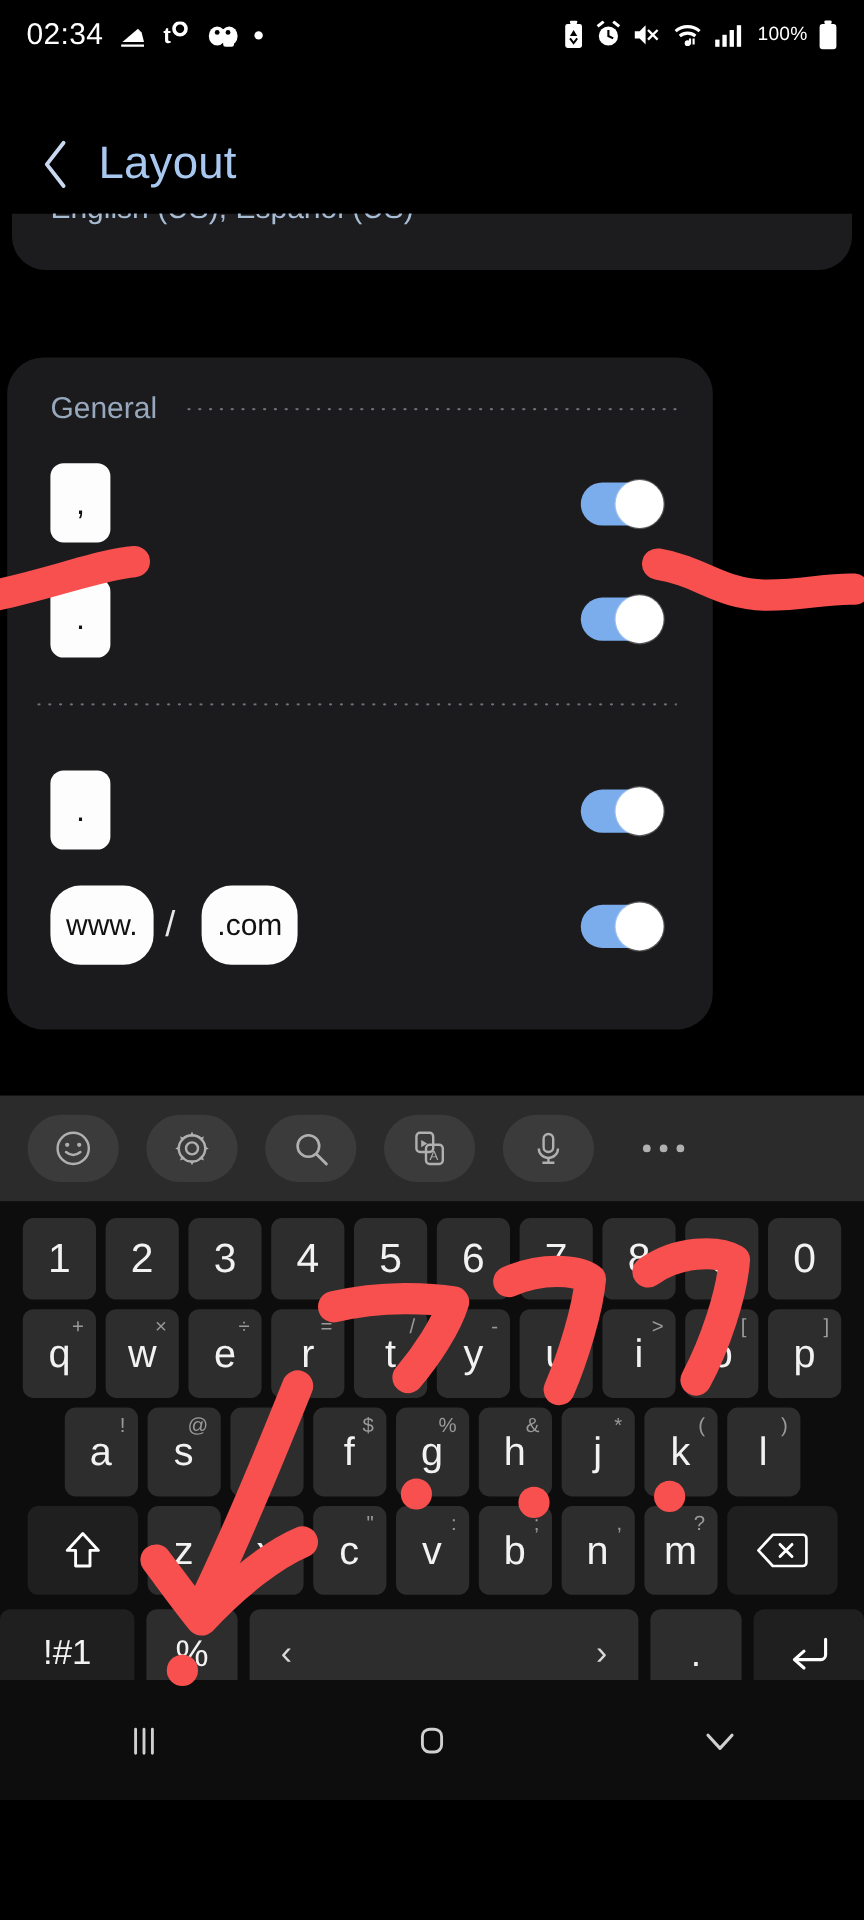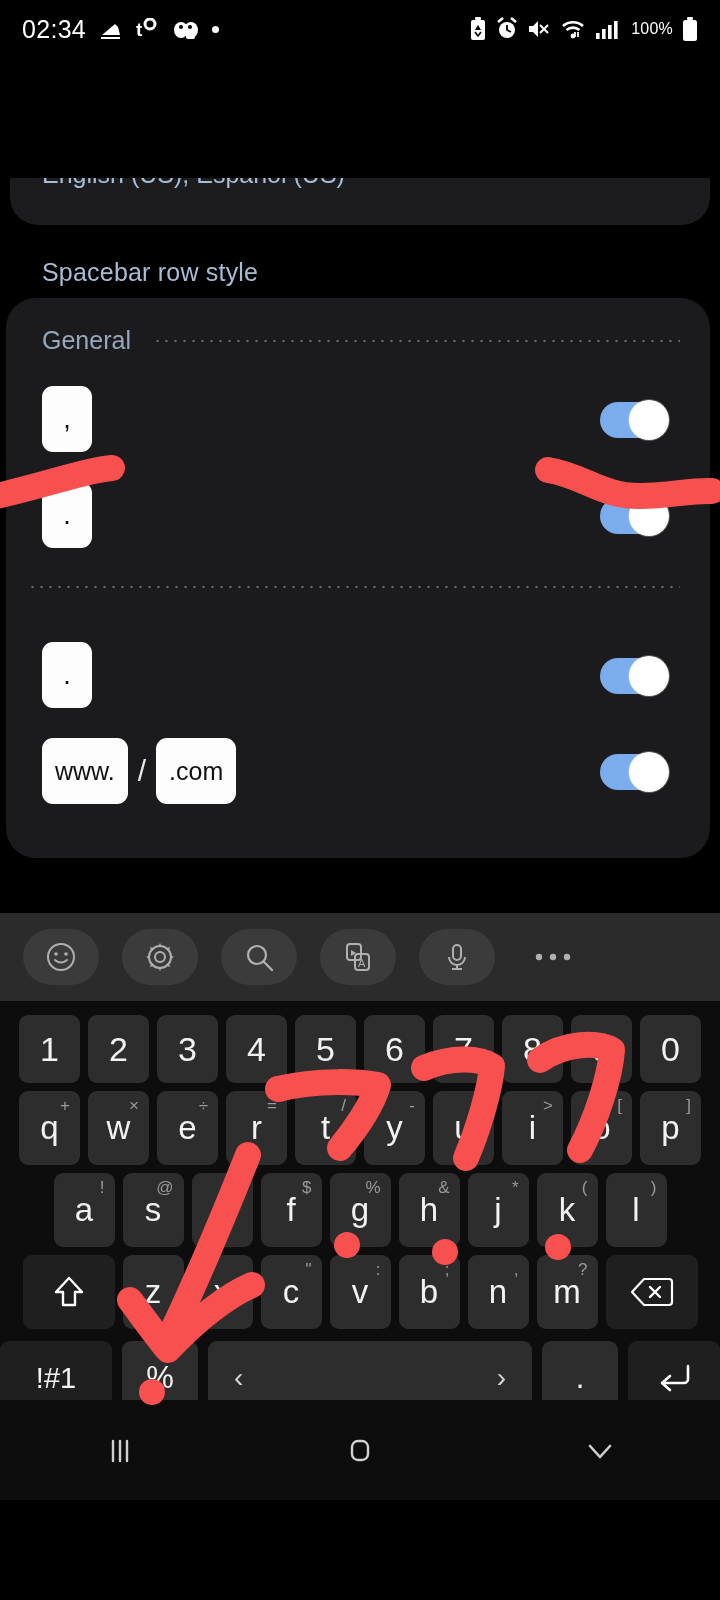--- a/index.html
+++ b/index.html
@@ -45,21 +45,21 @@
     position:absolute; left:32px; top:-18px;
     font-size:25px; color:#a8bcd4;
   }
 
   .section-head{
     position:absolute; left:42px; top:80px;
     font-size:25px; color:#a8bcd4; letter-spacing:.2px;
   }
 
   .card{
-    position:absolute; left:6px; top:120px; width:704px; height:560px;
+    position:absolute; left:6px; top:120px; width:588px; height:560px;
     background:#1b1b1d; border-radius:30px;
   }
 
   .grouplabel-row{
     position:absolute; left:0; width:100%;
     display:flex; align-items:center;
   }
   .grouplabel{
     font-size:25px; color:#97a8bd; white-space:nowrap;
   }
@@ -68,24 +68,24 @@
     background-image: radial-gradient(circle, #6e7278 1.1px, transparent 1.3px);
     background-size: 9px 3px;
     background-repeat: repeat-x;
     background-position: 0 50%;
   }
 
   .pref-row{ position:absolute; left:0; width:100%; height:70px; display:flex; align-items:center; }
   .keychip{
     background:#fdfdfd; color:#111; border-radius:11px;
     display:flex; align-items:center; justify-content:center;
-    font-size:27px; font-weight:400;
+    font-size:27px; font-weight:400;margin-left:12px;
   }
   .keychip.narrow{ width:50px; height:66px; }
-  .keychip.wide{ height:66px; padding:0 13px; font-size:25px; }
+  .keychip.wide{ height:66px; padding:0 13px; font-size:25px;border-radius:25px; }
   .slash{ color:#e8e8e8; font-size:30px; margin:0 10px; }
 
   .toggle{
     position:absolute; right:44px; width:66px; height:36px;
     border-radius:18px; background:#7bacec;
   }
   .toggle .knob{
     position:absolute; top:-2px; right:-3px;
     width:40px; height:40px; border-radius:50%;
     background:#fff; box-shadow:0 0 0 1px rgba(255,255,255,.25);
@@ -219,28 +219,37 @@
       <span class="sb-battpct">100%</span>
       <span class="sb-ico">
         <svg width="16" height="26" viewBox="0 0 16 26">
             <rect x="1" y="4" width="14" height="21" rx="2.5" fill="#fff"></rect>
             <rect x="5" y="1" width="6" height="3" rx="1" fill="#fff"></rect>
           </svg>
       </span>
     </div>
   </div>
 
+  <div class="appbar">
+    <div style="display:flex;align-items:center;">
+      <span class="back-chevron">
+        <svg width="26" height="42" viewBox="0 0 26 42">
+            <path d="M19 3 L5 21 L19 39" fill="none" stroke="#c9d8ee" stroke-width="3.2" stroke-linecap="round" stroke-linejoin="round"></path>
+          </svg>
+      </span>
+    </div>
+    <div class="page-title">Layout</div>
+  </div>
 
   <div class="content">
 
     <div class="card-clipped">
       <div class="clip-text">English (US), Español (US)</div>
     </div>
 
-    <div class="section-head">Spacebar row style</div>
 
     <div class="card">
 
       <div class="grouplabel-row" style="top:28px;">
         <span class="grouplabel" style="margin-left:36px;">General</span>
         <span class="dotline"></span>
       </div>
 
       <div class="pref-row" style="top:86px;">
         <span class="keychip narrow" style="margin-left:36px;">,</span>

